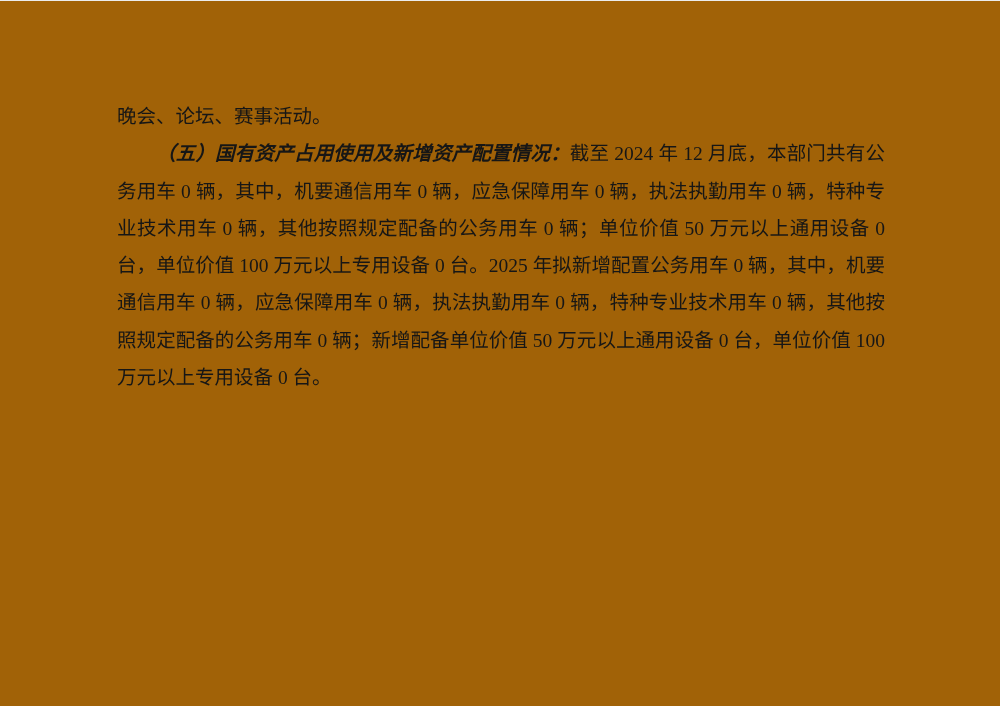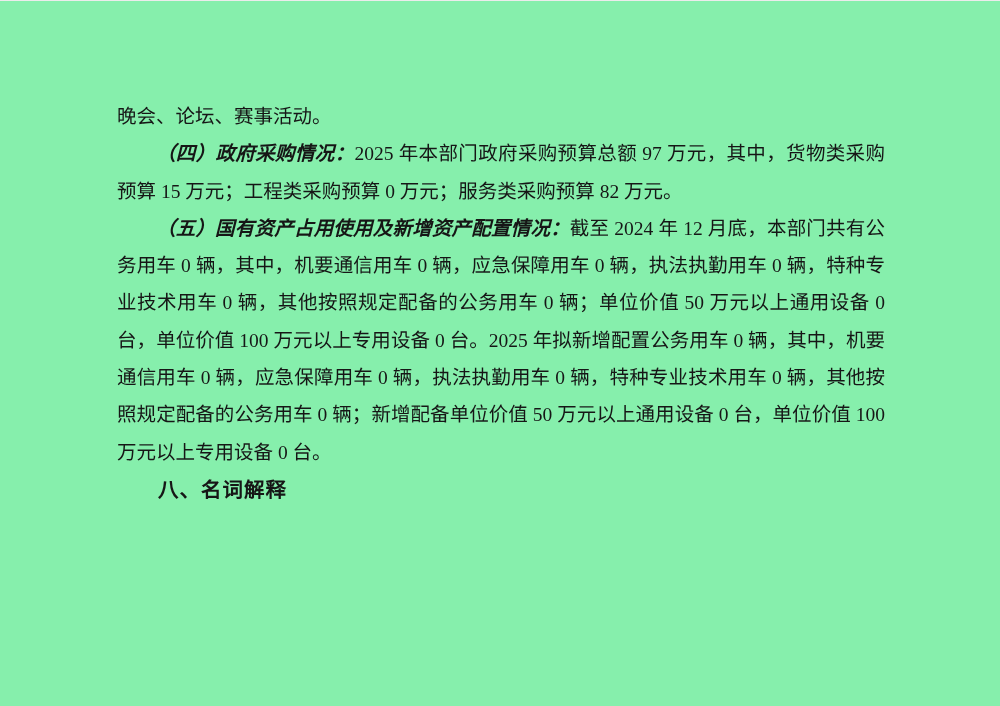--- a/index.html
+++ b/index.html
@@ -5,21 +5,21 @@
 <style>
   html, body {
     margin: 0;
     padding: 0;
     background: #ffffff;
   }
   .page {
     position: relative;
     width: 1000px;
     height: 706px;
-    background: #86efac;
+    background: #a16207;
     overflow: hidden;
     border-top: 1px solid #ececec;
     box-sizing: border-box;
   }
   .content {
     position: absolute;
     left: 117px;
     top: 97px;
     width: 768px;
     color: #161616;
@@ -52,21 +52,19 @@
   }
 </style>
 </head>
 <body>
 
 <div class="page">
   <div class="content">
 
     <p class="para"><span>晚会、论坛、赛事活动。</span></p>
 
-    <p class="para indent"><span class="lead">（四）政府采购情况：</span><span>2025 年本部门政府采购预算总额 97 万元，其中，货物类采购预算 15 万元；工程类采购预算 0 万元；服务类采购预算 82 万元。</span></p>
 
     <p class="para indent"><span class="lead">（五）国有资产占用使用及新增资产配置情况：</span><span>截至 2024 年 12 月底，本部门共有公务用车 0 辆，其中，机要通信用车 0 辆，应急保障用车 0 辆，执法执勤用车 0 辆，特种专业技术用车 0 辆，其他按照规定配备的公务用车 0 辆；单位价值 50 万元以上通用设备 0 台，单位价值 100 万元以上专用设备 0 台。2025 年拟新增配置公务用车 0 辆，其中，机要通信用车 0 辆，应急保障用车 0 辆，执法执勤用车 0 辆，特种专业技术用车 0 辆，其他按照规定配备的公务用车 0 辆；新增配备单位价值 50 万元以上通用设备 0 台，单位价值 100 万元以上专用设备 0 台。</span></p>
 
 
-    <p class="heading"><span>八、名词解释</span></p>
 
   </div>
 </div>
 
 </body></html>

